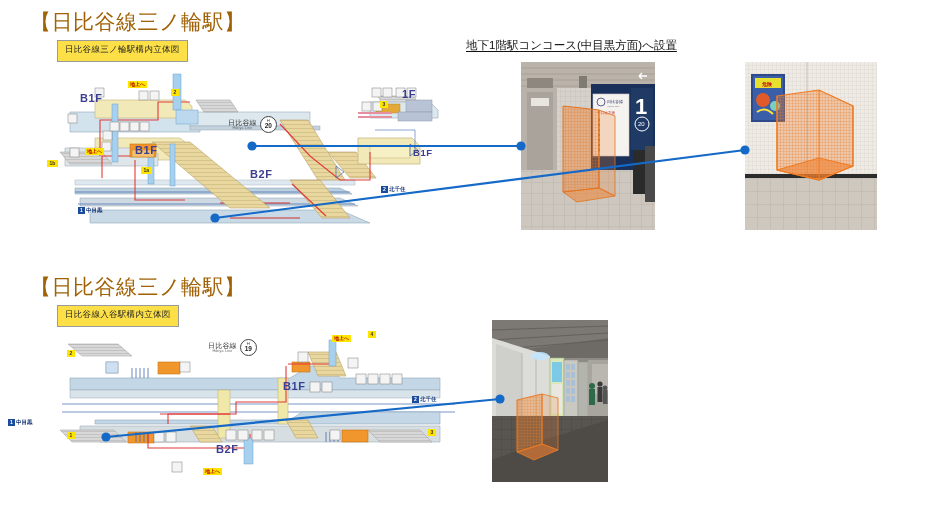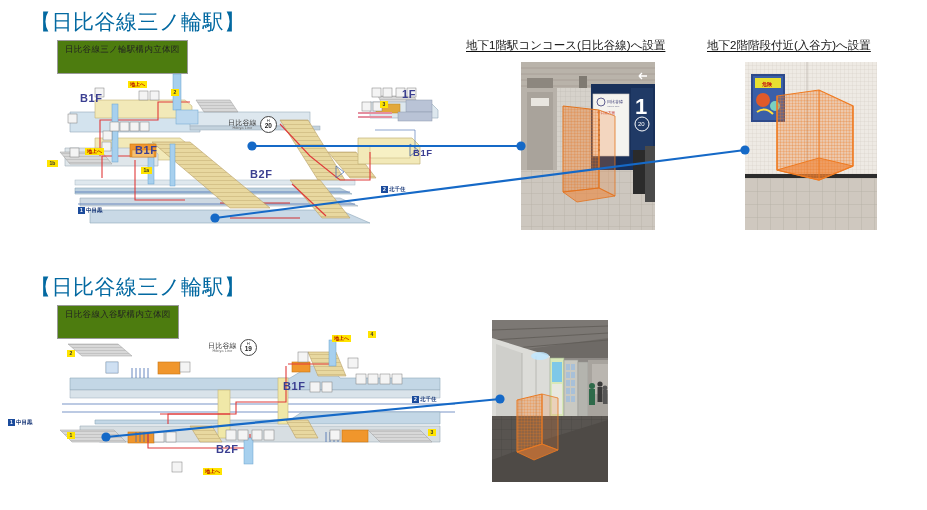--- a/index.html
+++ b/index.html
@@ -13,29 +13,29 @@
     overflow:hidden;
   }
   .page{position:relative;width:927px;height:510px;}
 
   
   .station-title{
     position:absolute;
     font-size:21px;
     font-weight:400;
     letter-spacing:.5px;
-    color:#0369a1;
+    color:#a16207;
     white-space:nowrap;
   }
   .map-caption-box{
     position:absolute;
     border:1px solid #9a9a9a;
-    background:#4d7c0f;
+    background:#fde047;
     font-size:8.5px;
-    padding:3px 7px 17px 7px;
+    padding:3px 7px 5px 7px;
     color:#222;
     white-space:nowrap;
     letter-spacing:.3px;
   }
   .photo-caption{
     position:absolute;
     font-size:11.5px;
     color:#111;
     text-decoration:underline;
     text-underline-offset:2px;
@@ -107,23 +107,22 @@
 </style>
 </head>
 <body>
 
 <div class="page">
 
   <div class="station-title" style="left:30px;top:8px;">【日比谷線三ノ輪駅】</div>
 
   <div class="map-caption-box" style="left:57px;top:40px;">日比谷線三ノ輪駅構内立体図</div>
 
-  <div class="photo-caption" style="left:466px;top:38px;">地下1階駅コンコース(日比谷線)へ設置</div>
-
-  <div class="photo-caption" style="left:707px;top:38px;">地下2階階段付近(入谷方)へ設置</div>
+  <div class="photo-caption" style="left:466px;top:38px;">地下1階駅コンコース(中目黒方面)へ設置</div>
+
 
   <div class="diagram" style="left:40px;top:60px;width:420px;height:170px;">
     <svg width="420" height="170" viewBox="0 0 420 170" xmlns="http://www.w3.org/2000/svg">
       <defs>
         <pattern id="stair1" width="4" height="4" patternUnits="userSpaceOnUse" patternTransform="rotate(0)">
           <rect width="4" height="4" fill="#e8d8a0"></rect>
           <path d="M0 0 H4" stroke="#b9a066" stroke-width="0.8"></path>
         </pattern>
         <pattern id="stairG" width="3" height="3" patternUnits="userSpaceOnUse">
           <rect width="3" height="3" fill="#d8d8d8"></rect>

